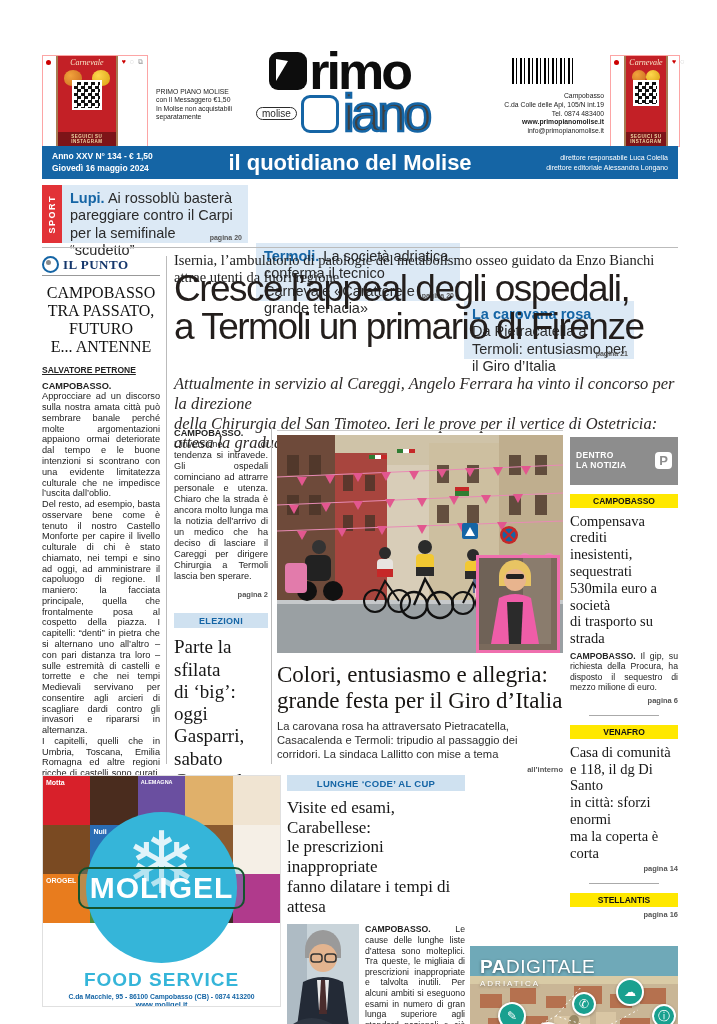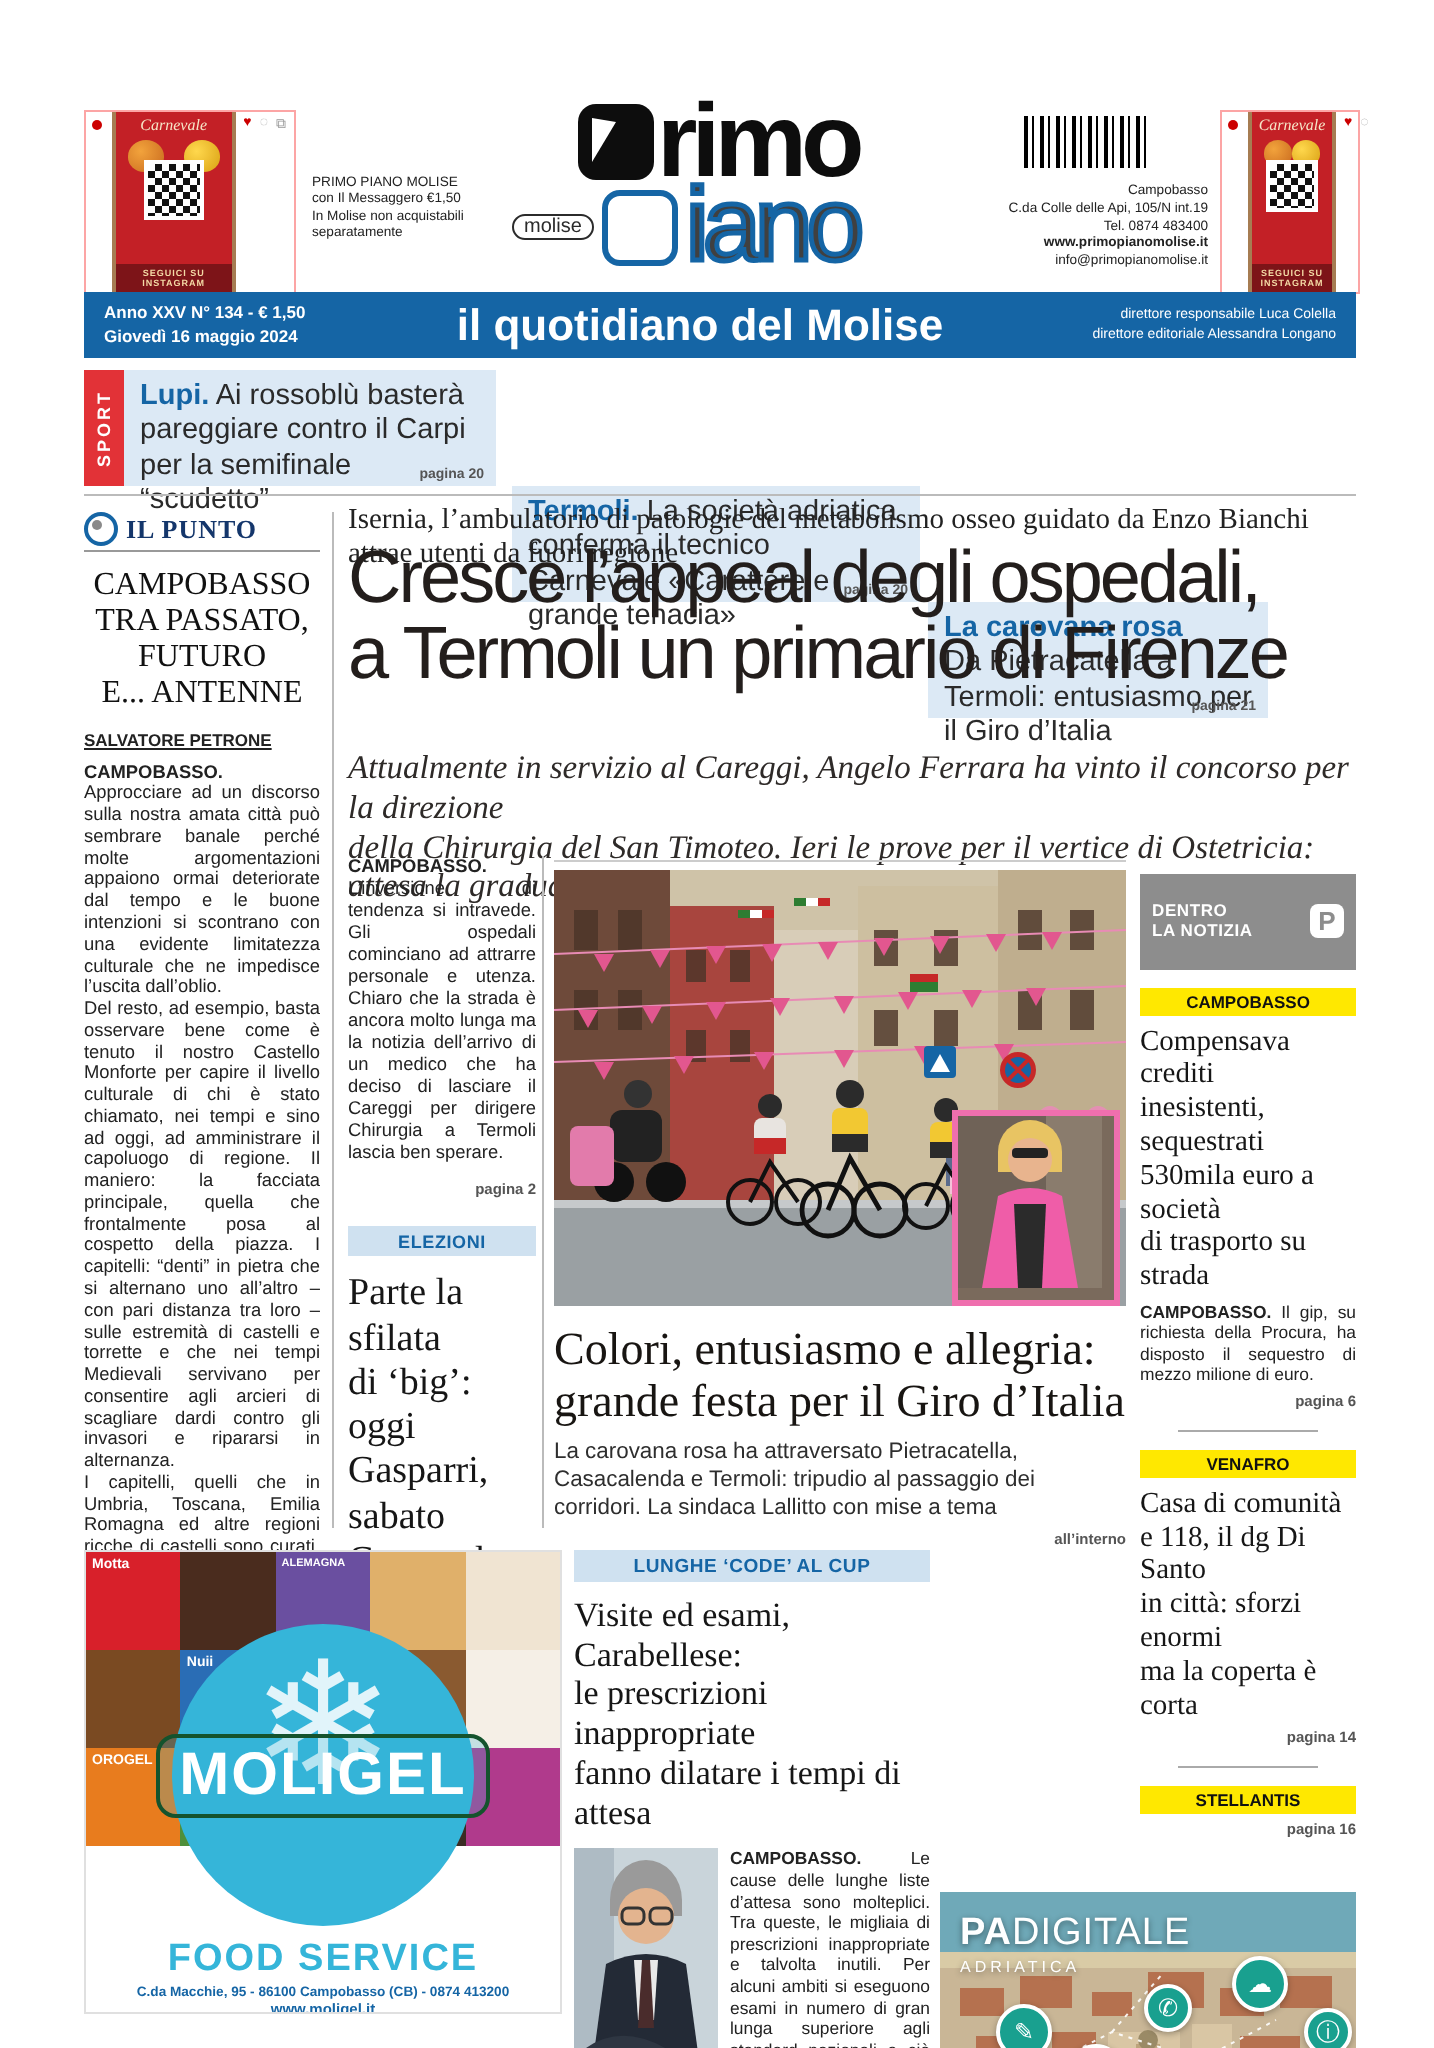--- a/index.html
+++ b/index.html
@@ -20,21 +20,21 @@
   .igad .masks{display:flex;justify-content:space-between;padding:0 6px;margin-top:3px;}
   .igad .mask{width:18px;height:16px;border-radius:50% 50% 45% 45%;}
   .igad .qr{position:absolute;left:50%;top:24px;transform:translateX(-50%);width:26px;height:26px;background:
       repeating-conic-gradient(#111 0% 25%, #fff 0% 50%) 0 0/7px 7px;border:2px solid #fff;}
   .igad .follow{position:absolute;left:0;right:0;bottom:0;background:#7d1418;color:#f3d9a5;font-size:4.5px;
       letter-spacing:.5px;text-align:center;padding:2px 0;font-weight:bold;}
   .igad .igfoot{height:11px;display:flex;align-items:center;gap:4px;padding:0 4px;color:#999;font-size:7px;}
   .igad .heart{color:#c00;}
   .ednote{font-size:6.8px;line-height:1.25;color:#222;}
   
-  .logo{display:flex;flex-direction:column;align-items:flex-end;}
+  .logo{display:flex;flex-direction:column;align-items:center;}
   .logo .l1{display:flex;align-items:flex-start;gap:2px;}
   .psq{width:38px;height:38px;background:#0d0d0d;border-radius:9px;position:relative;}
   .psq .fold{position:absolute;left:7px;top:7px;width:0;height:0;border-left:12px solid #fff;border-bottom:20px solid transparent;
       border-top:2px solid transparent;}
   .logo .w1{font-size:52px;font-weight:bold;letter-spacing:-3px;line-height:.75;color:#0d0d0d;}
   .logo .l2{display:flex;align-items:center;margin-top:2px;margin-left:6px;gap:4px;}
   .molise-pill{border:1.5px solid #2b2b2b;border-radius:8px;padding:0 5px;font-size:10px;color:#2b2b2b;}
   .logo .w2{font-size:52px;font-weight:normal;letter-spacing:-3px;line-height:.8;color:#404040;
       -webkit-text-stroke:2.5px #1565a5;}
   .barcode{height:26px;background:repeating-linear-gradient(90deg,#000 0 2px,#fff 2px 4px,#000 4px 5px,#fff 5px 8px);}

